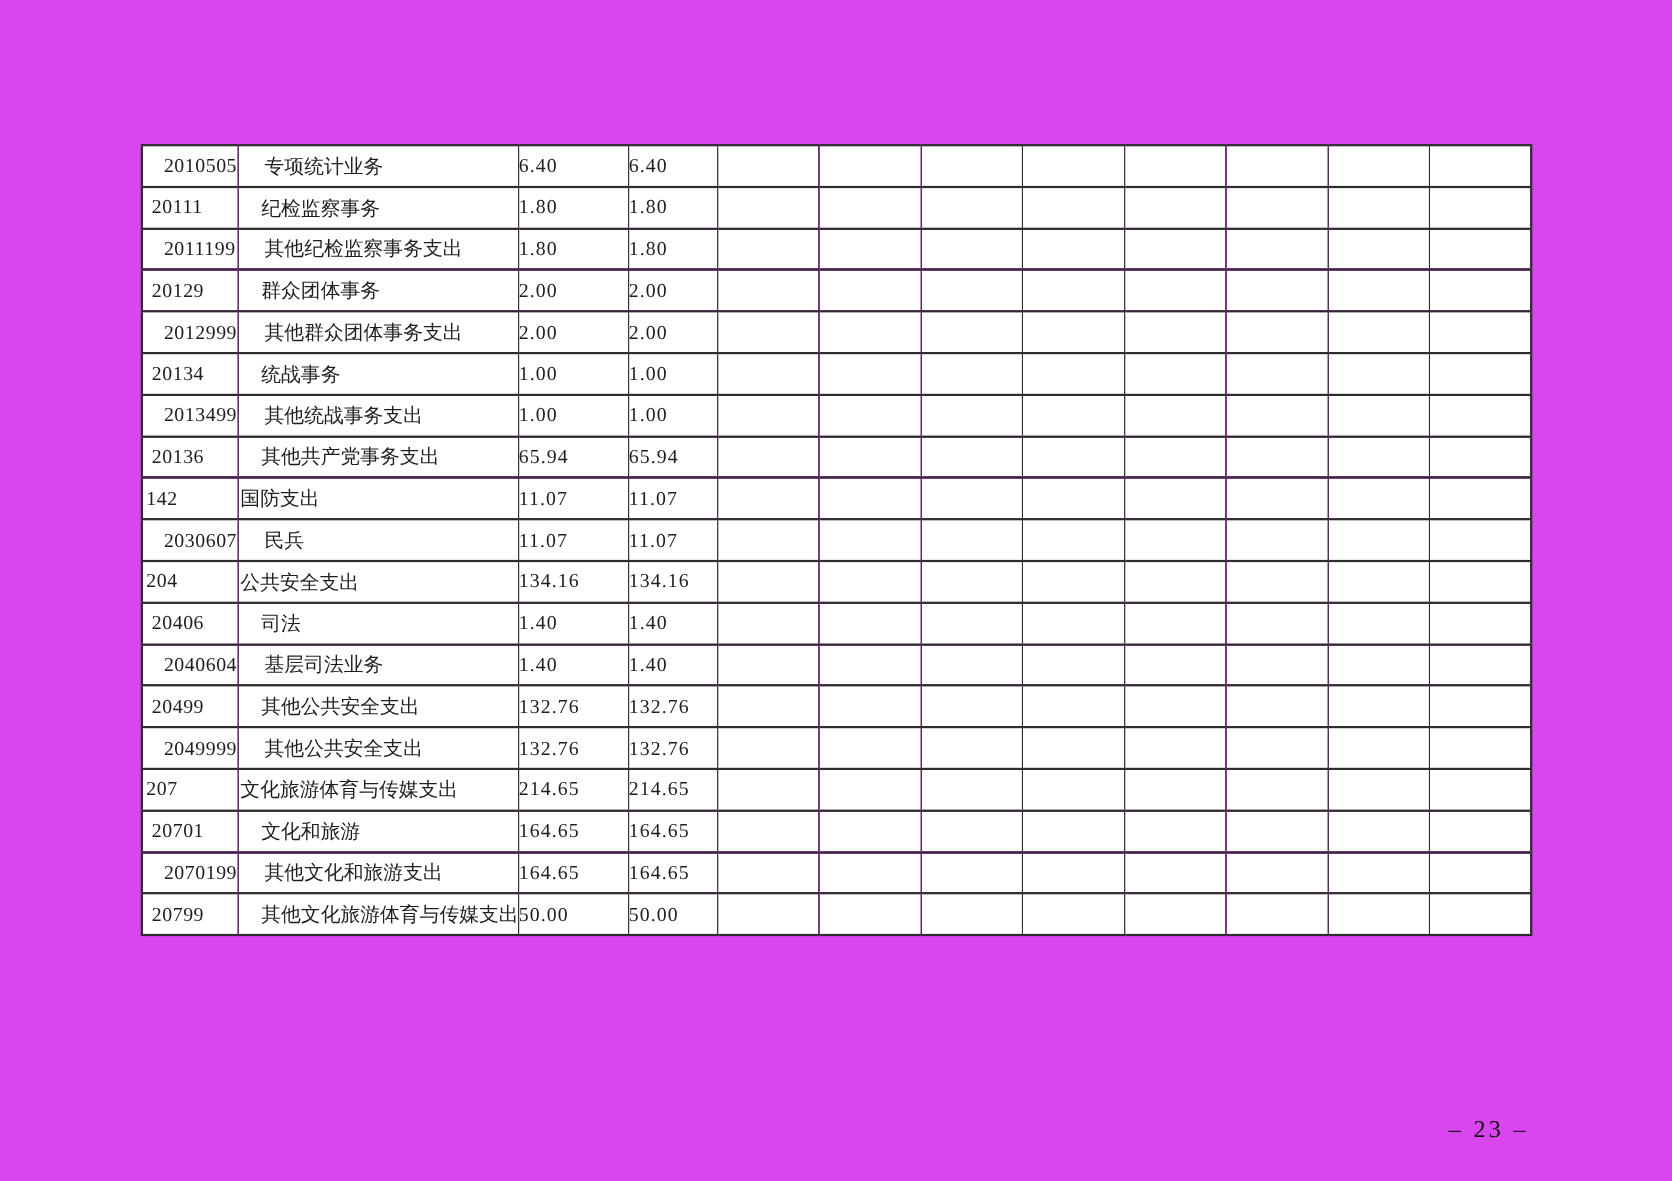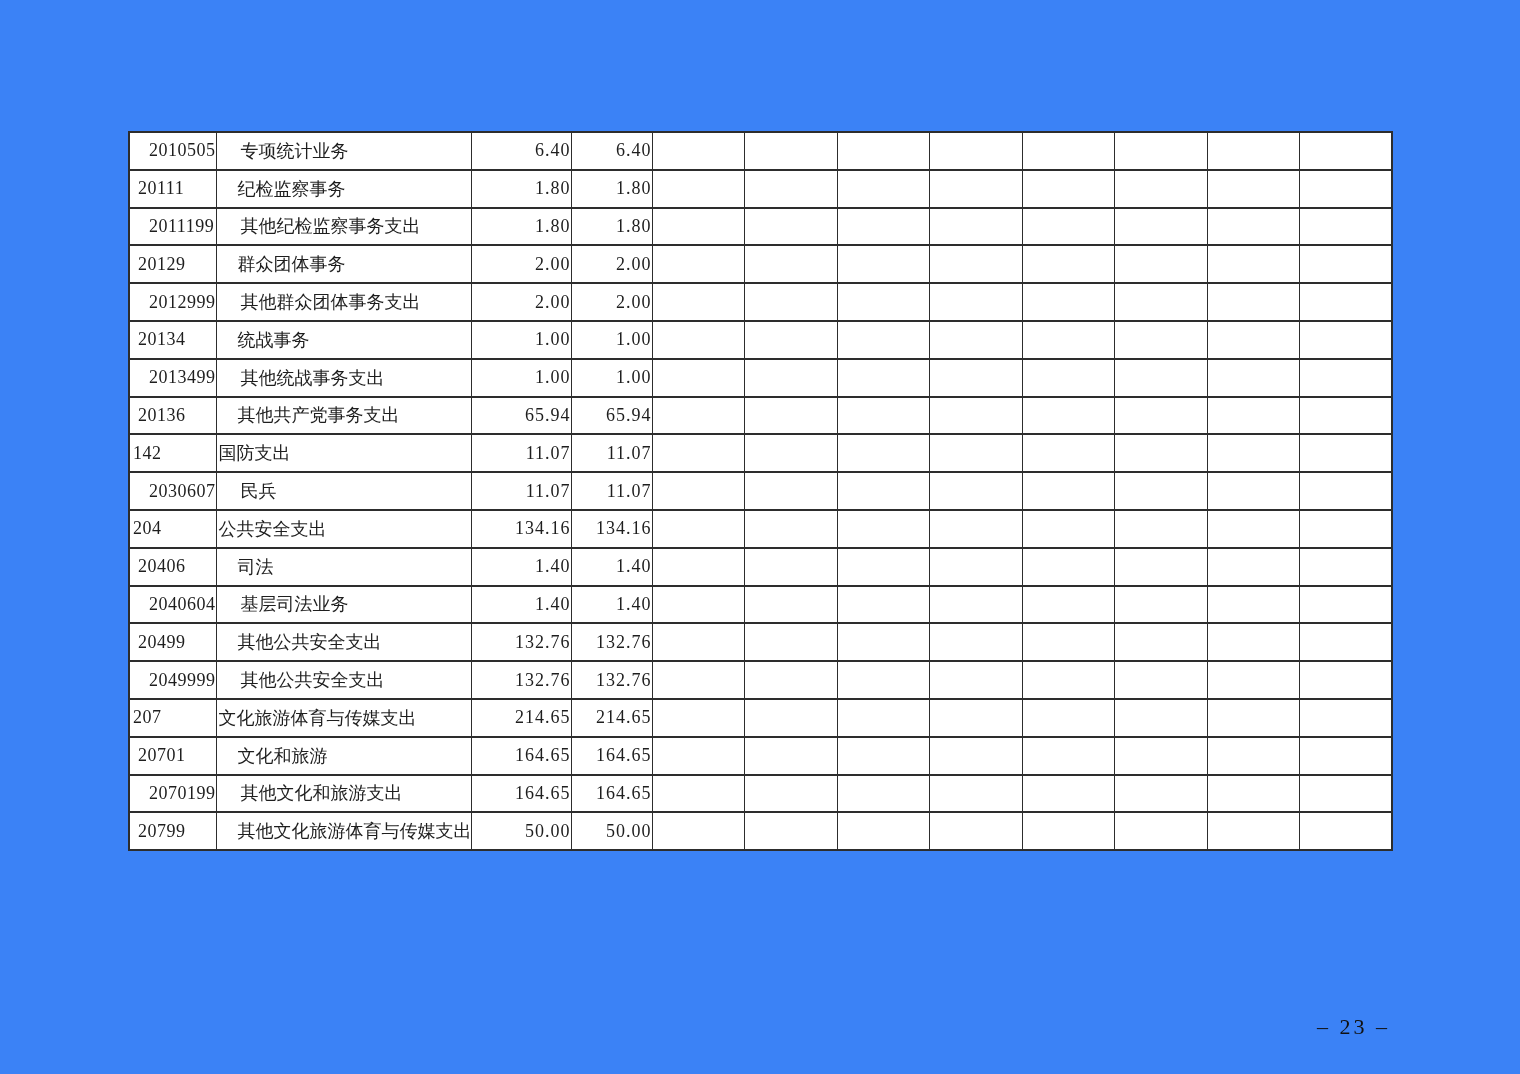--- a/index.html
+++ b/index.html
@@ -11,21 +11,21 @@
     width: 1520px;
     height: 1074px;
     position: relative;
     font-family: "Liberation Serif", "DejaVu Serif", serif;
     color: #1e1e1e;
     overflow: hidden;
   }
   .page {
     position: absolute;
     inset: 0;
-    background: #3b82f6;
+    background: #d946ef;
   }
   table.budget {
     position: absolute;
     left: 128px;
     top: 131px;
     width: 1263px;
     border-collapse: collapse;
     table-layout: fixed;
   }
   table.budget td {
@@ -44,21 +44,21 @@
   table.budget { border: 2px solid #2d2d2d; }
   td.code-cell { letter-spacing: 0.5px; }
   td.code-cell.lv1 { padding-left: 3px; }
   td.code-cell.lv2 { padding-left: 8px; }
   td.code-cell.lv3 { padding-left: 19px; }
   td.name-cell { font-size: 17.5px; }
   td.name-cell.lv1 { padding-left: 2px; }
   td.name-cell.lv2 { padding-left: 21px; }
   td.name-cell.lv3 { padding-left: 24px; }
   td.amount-cell {
-    text-align: right;
+    text-align: left;
     padding-right: 6px;
     letter-spacing: 1px;
   }
   .page-number {
     position: absolute;
     top: 1014px;
     right: 130px;
     font-size: 22px;
     letter-spacing: 3px;
     color: #111111;

